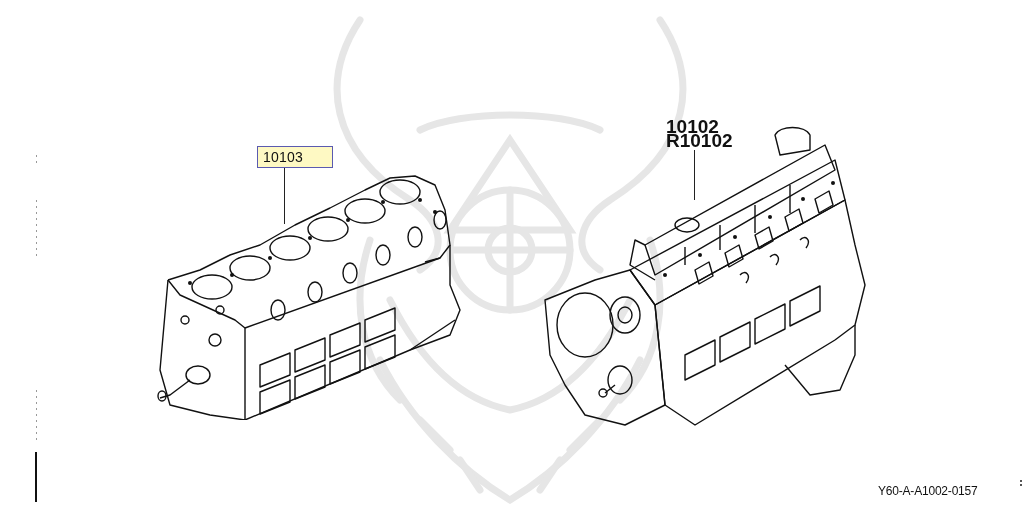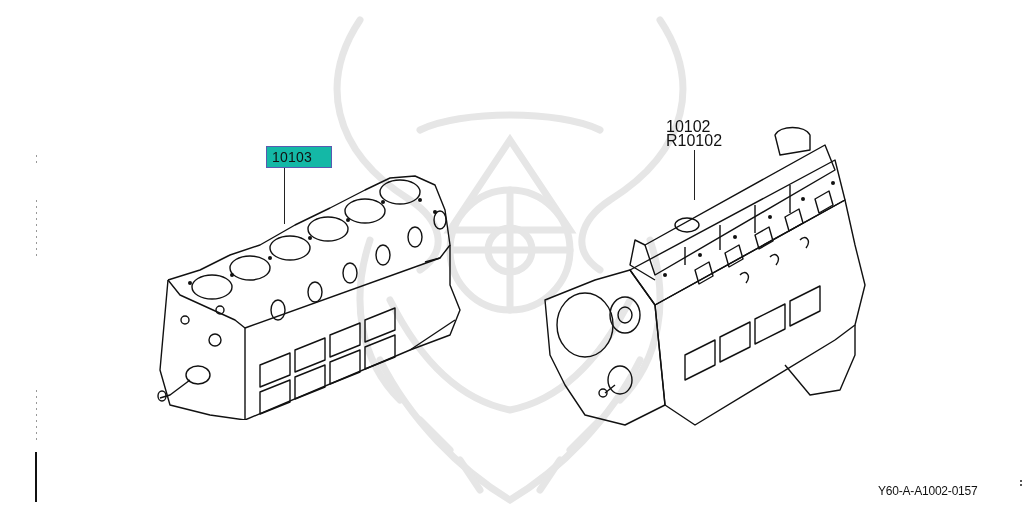--- a/index.html
+++ b/index.html
@@ -1,24 +1,24 @@
 <!DOCTYPE html>
 <html><head>
 <meta charset="utf-8">
 <style>
   html, body { margin:0; padding:0; background:#ffffff; }
   body { width:1024px; height:519px; position:relative; overflow:hidden; font-family:"Liberation Sans", sans-serif; }
   .canvas { position:absolute; left:0; top:0; width:1024px; height:519px; }
   .watermark { position:absolute; left:300px; top:0; width:420px; height:519px; }
   .engine { position:absolute; }
-  .callout { position:absolute; font-size:16px; color:#111; line-height:14px; }
+  .callout { position:absolute; font-size:19px; color:#111; line-height:14px;font-weight:bold; }
   .callout-box {
-    position:absolute; left:257px; top:146px; width:66px; height:22px;
-    background:#14b8a6; border:1px solid #5a5ab0; box-sizing:border-box;
-    font-size:14px; color:#111; padding:2px 0 0 5px; letter-spacing:0.2px;margin-left:9px;
+    position:absolute; left:257px; top:146px; width:76px; height:22px;
+    background:#fef9c3; border:1px solid #5a5ab0; box-sizing:border-box;
+    font-size:14px; color:#111; padding:2px 0 0 5px; letter-spacing:0.2px;
   }
   .leader { position:absolute; width:1px; background:#222; }
   .code { position:absolute; left:878px; top:484px; font-size:12px; color:#111; letter-spacing:-0.2px; }
   .edge-line { position:absolute; left:35px; top:452px; width:2px; height:50px; background:#111; }
   .edge-dots { position:absolute; left:36px; width:1px; background:repeating-linear-gradient(#999 0 2px, transparent 2px 6px); }
   .right-mark { position:absolute; left:1020px; top:480px; width:2px; height:8px; background:repeating-linear-gradient(#555 0 2px, transparent 2px 4px); }
 </style>
 </head>
 <body>
 

